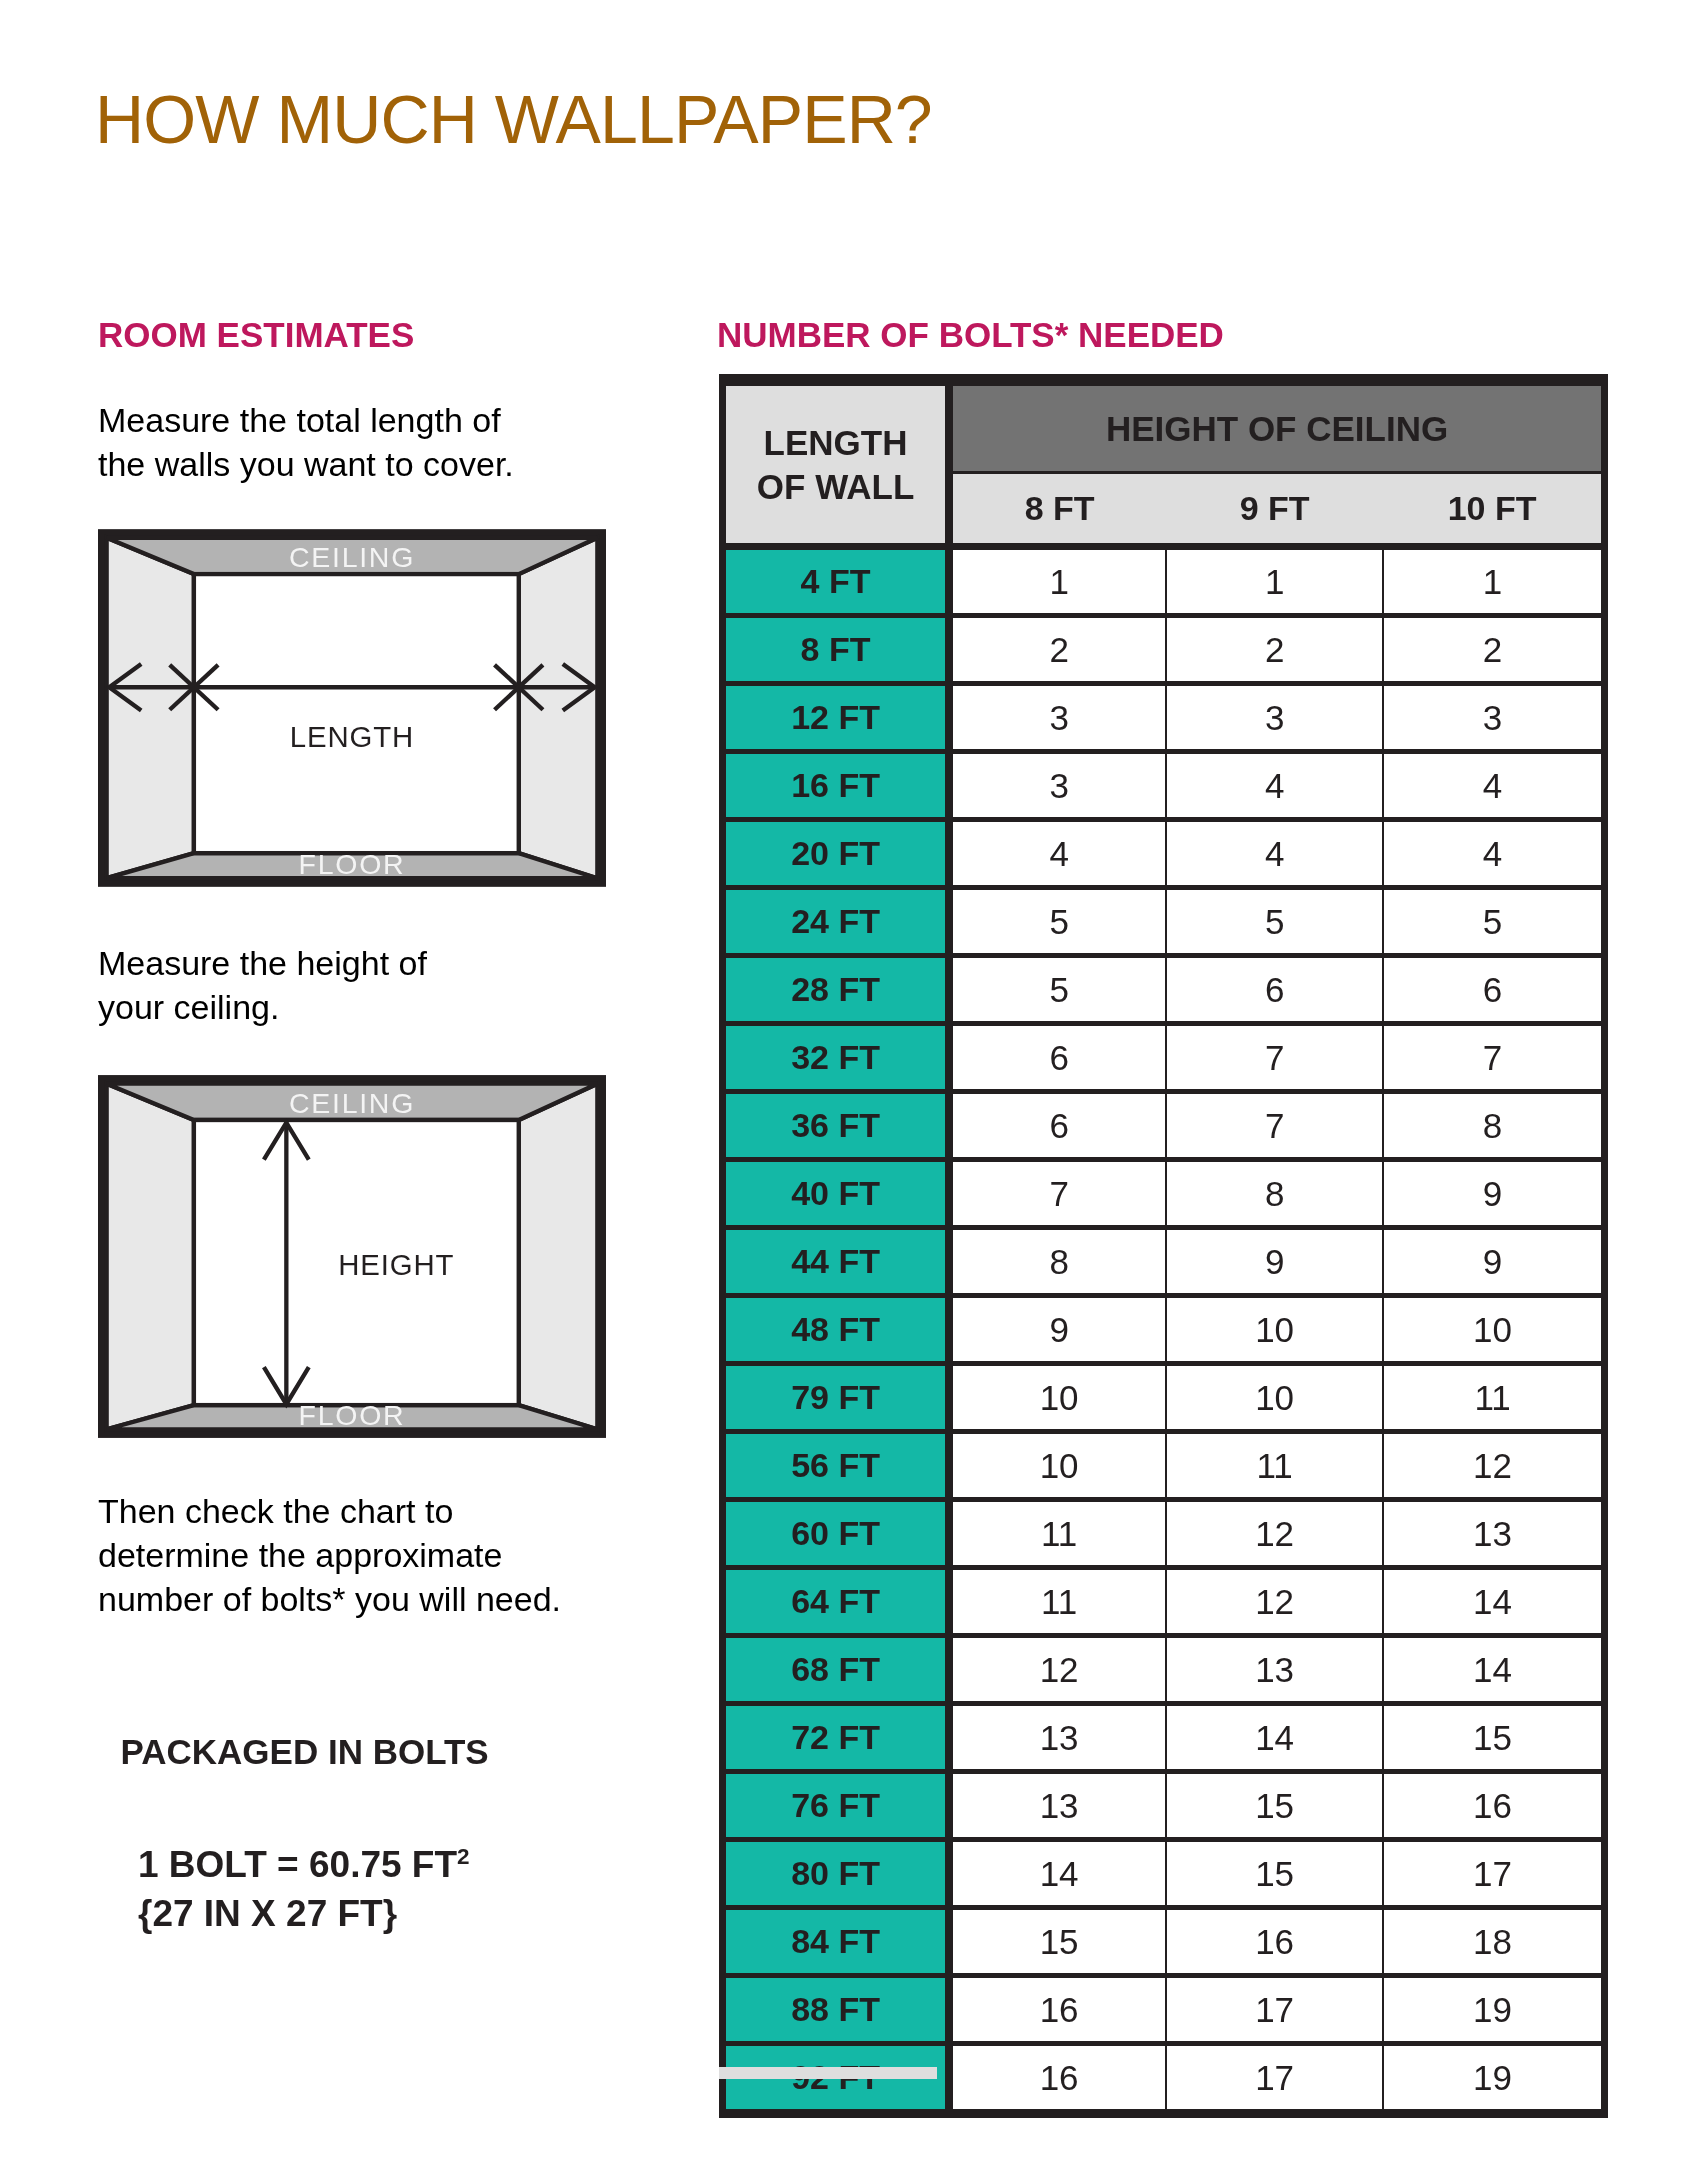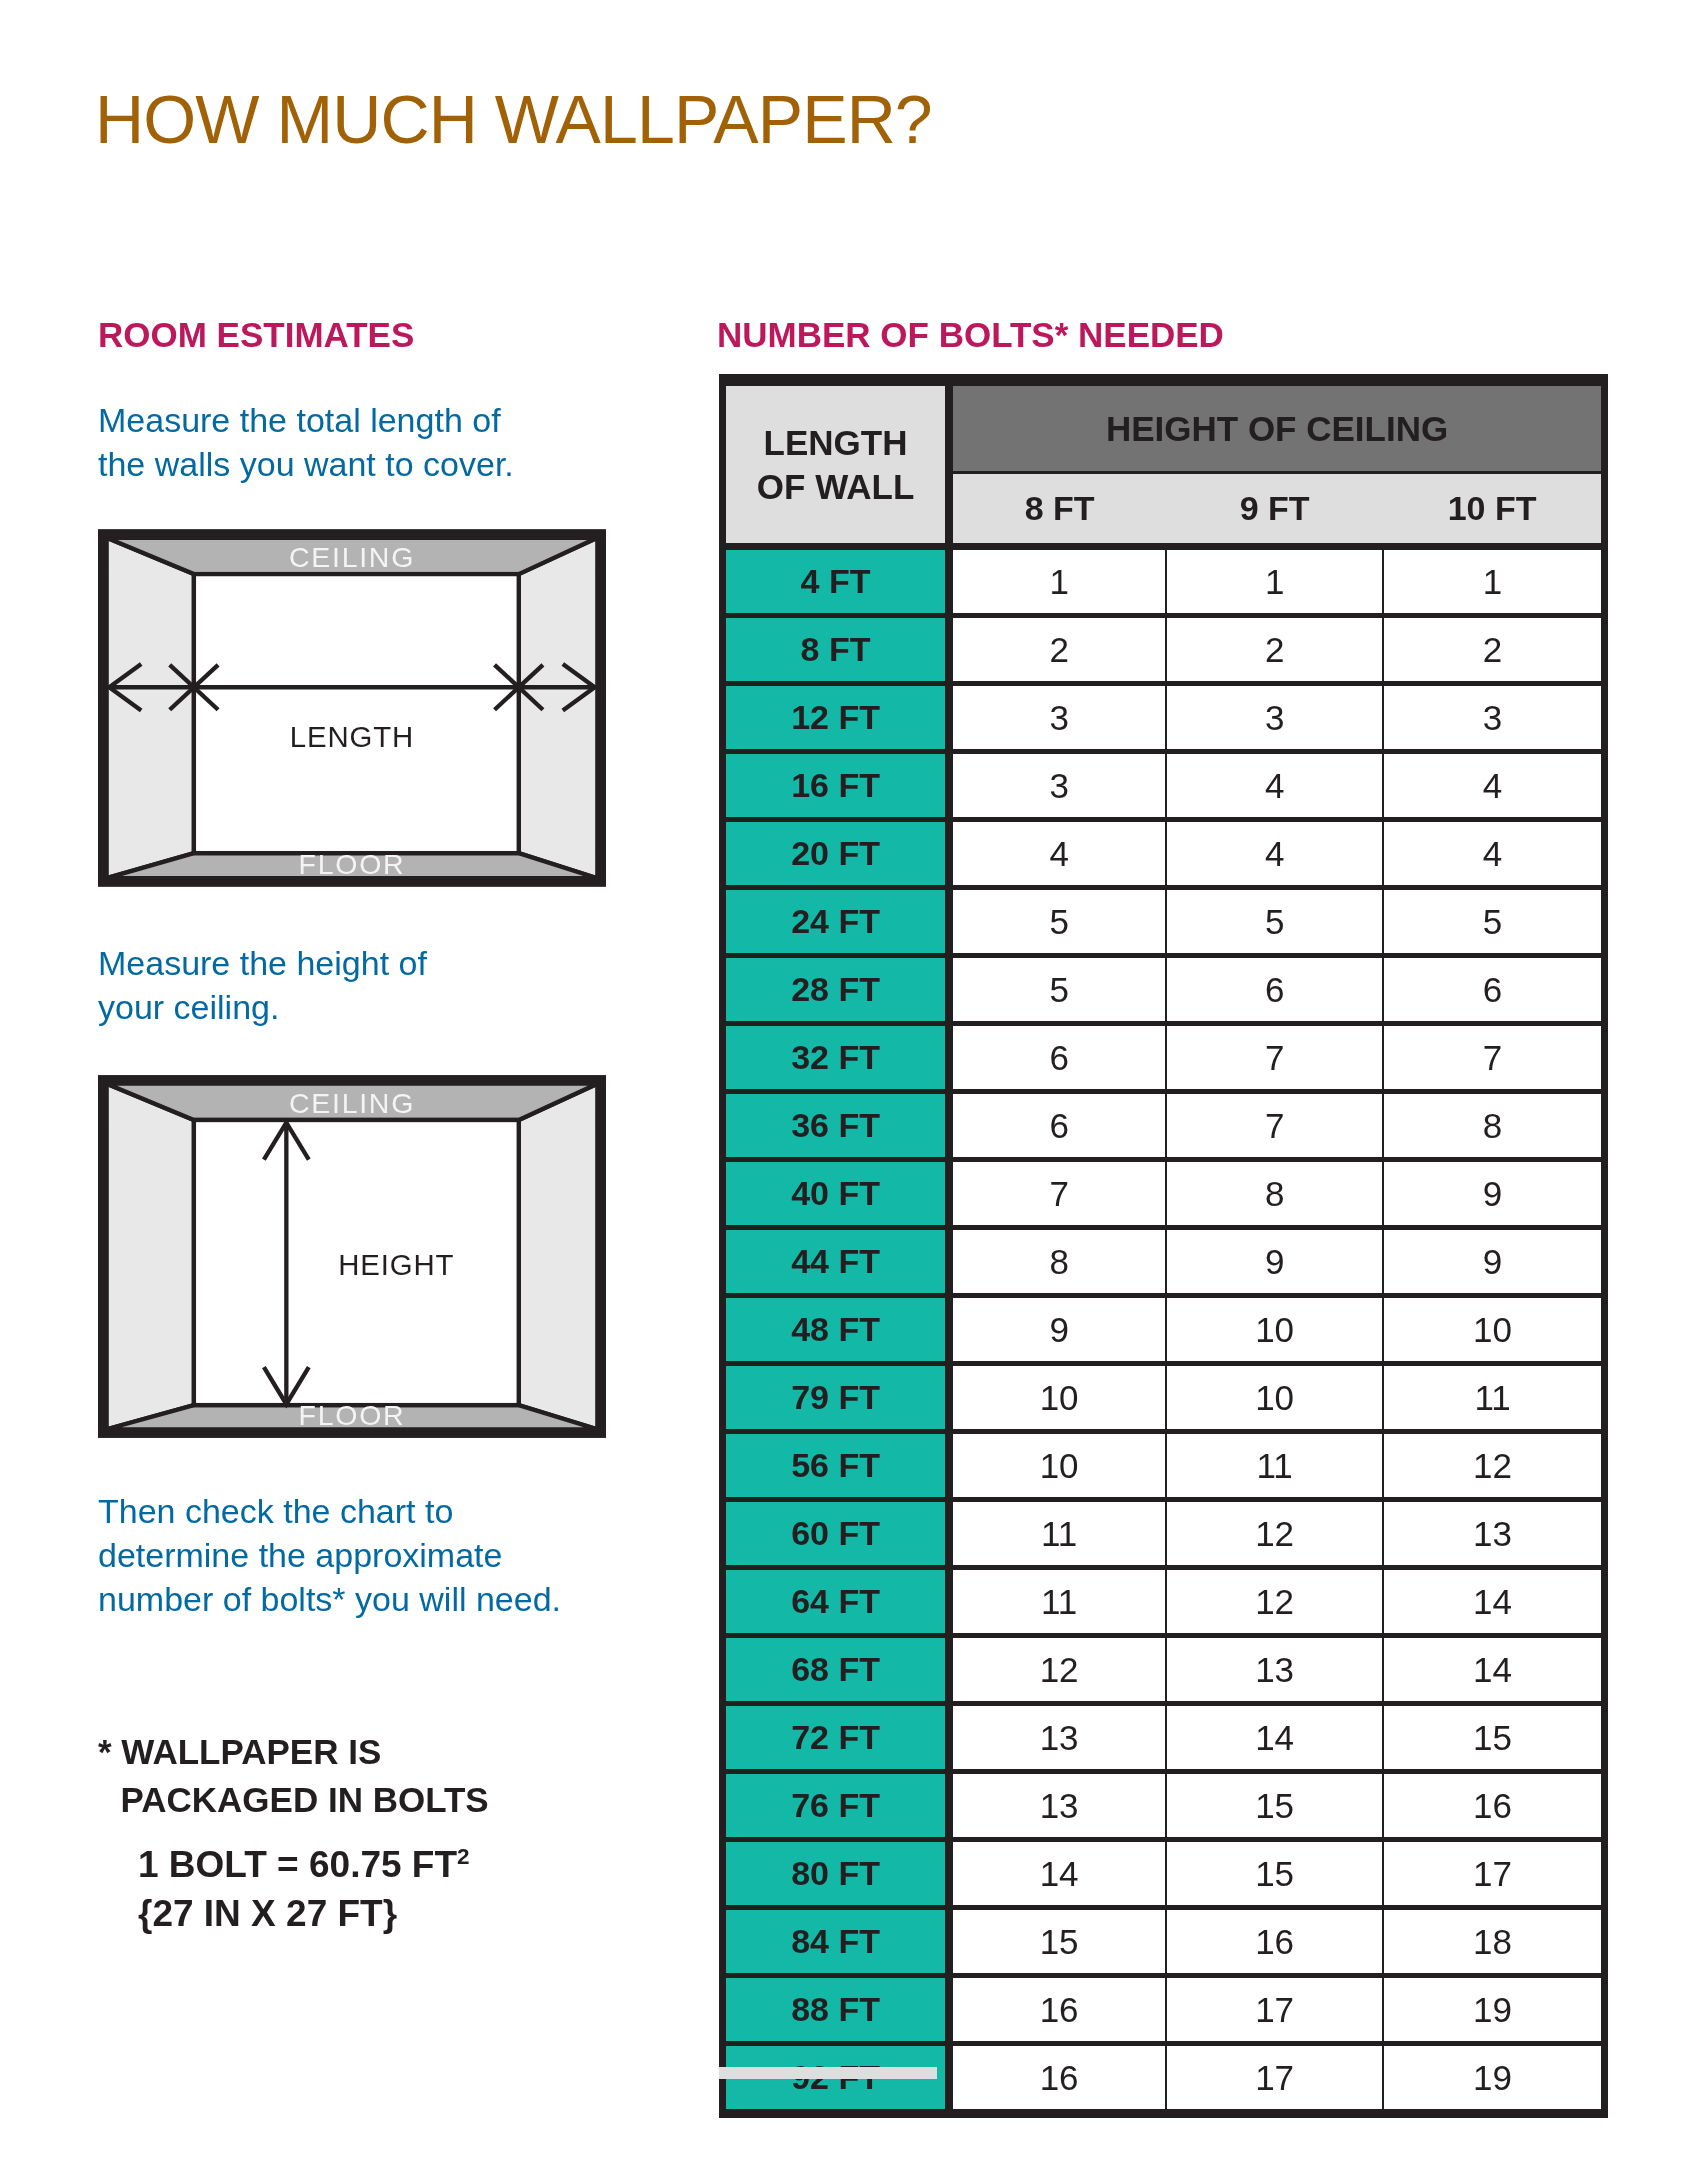--- a/index.html
+++ b/index.html
@@ -11,21 +11,21 @@
 
   .page-title {
     left:95px; top:80px; font-size:68px; font-weight:normal;
     color:#a16207; letter-spacing:-0.9px; white-space:nowrap;
   }
   .section-heading {
     font-size:35px; font-weight:bold; color:#be185d; white-space:nowrap;
   }
   .left-heading { left:98px; top:315px; }
   .para {
-    left:98px; font-size:34px; line-height:44px; color:#0369a1;
+    left:98px; font-size:34px; line-height:44px; color:#000000;
     white-space:pre-line;
   }
   #para1 { top:398px; }
   #para2 { top:941px; }
   #para3 { top:1489px; }
 
   .diagram { left:98px; }
   #diagram1 { top:529px; }
   #diagram2 { top:1075px; }
   .dg-outer { fill:#ffffff; stroke:#231f20; stroke-width:10; }
@@ -125,21 +125,20 @@
   <text class="dg-bandtext" x="294" y="44" text-anchor="middle">CEILING</text>
   <text class="dg-bandtext" x="294" y="405" text-anchor="middle">FLOOR</text>
   <text class="dg-label" x="278" y="232" text-anchor="start">HEIGHT</text>
 </svg>
 
 <div class="abs para" id="para3">Then check the chart to
 determine the approximate
 number of bolts* you will need.</div>
 
 <div class="abs footnote">
-  <div>* WALLPAPER IS</div>
   <div class="indent">PACKAGED IN BOLTS</div>
 </div>
 
 <div class="abs bolt-line" id="bolt-eq">
   <span>1 BOLT = 60.75 FT</span><sup>2</sup>
 </div>
 <div class="abs bolt-line" id="bolt-dims">{27 IN X 27 FT}</div>
 
 <div class="abs section-heading table-heading">NUMBER OF BOLTS* NEEDED</div>
 

